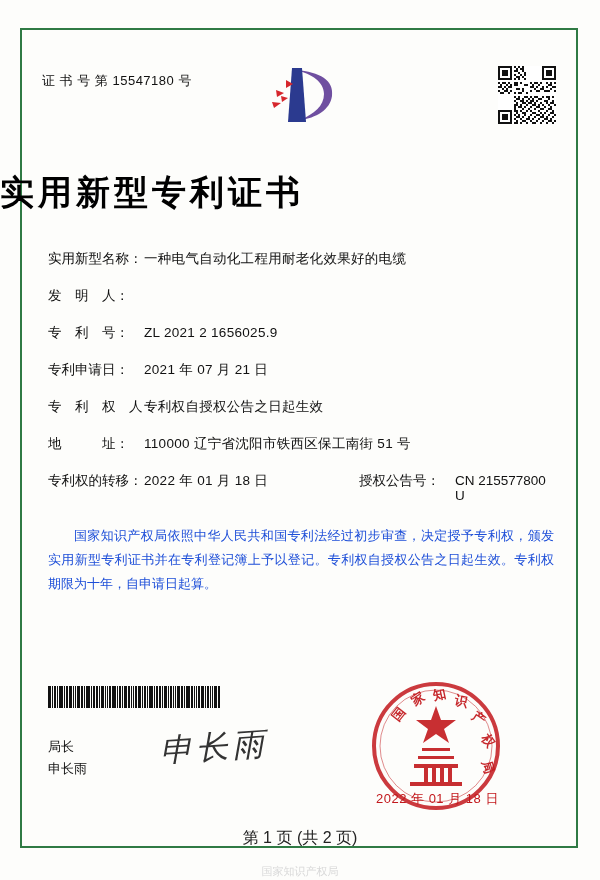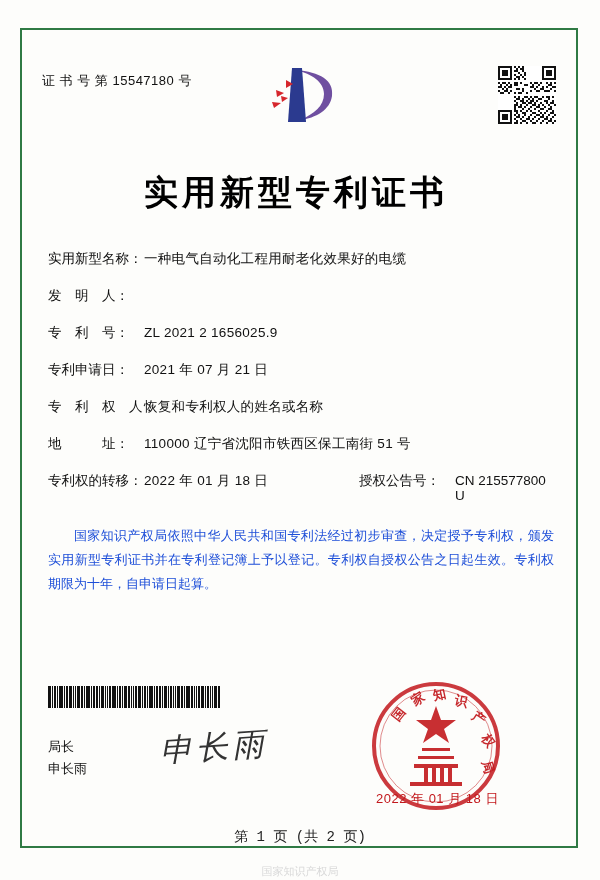--- a/index.html
+++ b/index.html
@@ -56,21 +56,21 @@
     top: 62px;
     width: 80px;
     height: 70px;
   }
 
   .title {
     position: absolute;
     left: 0;
     top: 170px;
     width: 592px;
-    text-align: center;
+    text-align: left;
     font-family: "DejaVu Sans", sans-serif;
     font-size: 34px;
     font-weight: bold;
     letter-spacing: 4px;
     color: #000;
   }
 
   .fields {
     position: absolute;
     left: 48px;
@@ -174,23 +174,22 @@
     color: #c2181c;
     letter-spacing: 0.5px;
   }
 
   .page-num {
     position: absolute;
     left: 0;
     top: 828px;
     width: 600px;
     text-align: center;
-    font-size: 14px;
+    font-size: 16px;
     color: #222;
-    font-family: Liberation Mono, monospace;
   }
   .footer-faint {
     position: absolute;
     left: 0;
     top: 864px;
     width: 600px;
     text-align: center;
     font-size: 11px;
     color: #d9d9d9;
   }
@@ -413,21 +412,21 @@
     <div class="field-row">
       <span class="field-label">专　利　号：</span>
       <span class="field-value">ZL 2021 2 1656025.9</span>
     </div>
     <div class="field-row">
       <span class="field-label">专利申请日：</span>
       <span class="field-value">2021 年 07 月 21 日</span>
     </div>
     <div class="field-row">
       <span class="field-label">专　利　权　人：</span>
-      <span class="field-value">恢复和专利权人的姓名或名称</span>
+      <span class="field-value">专利权自授权公告之日起生效</span>
     </div>
     <div class="field-row">
       <span class="field-label">地　　　址：</span>
       <span class="field-value">110000 辽宁省沈阳市铁西区保工南街 51 号</span>
     </div>
     <div class="field-row dual">
       <span class="field-label">专利权的转移：</span>
       <span class="field-value">2022 年 01 月 18 日</span>
       <span class="field-label2">授权公告号：</span>
       <span class="field-value2">CN 215577800 U</span>

